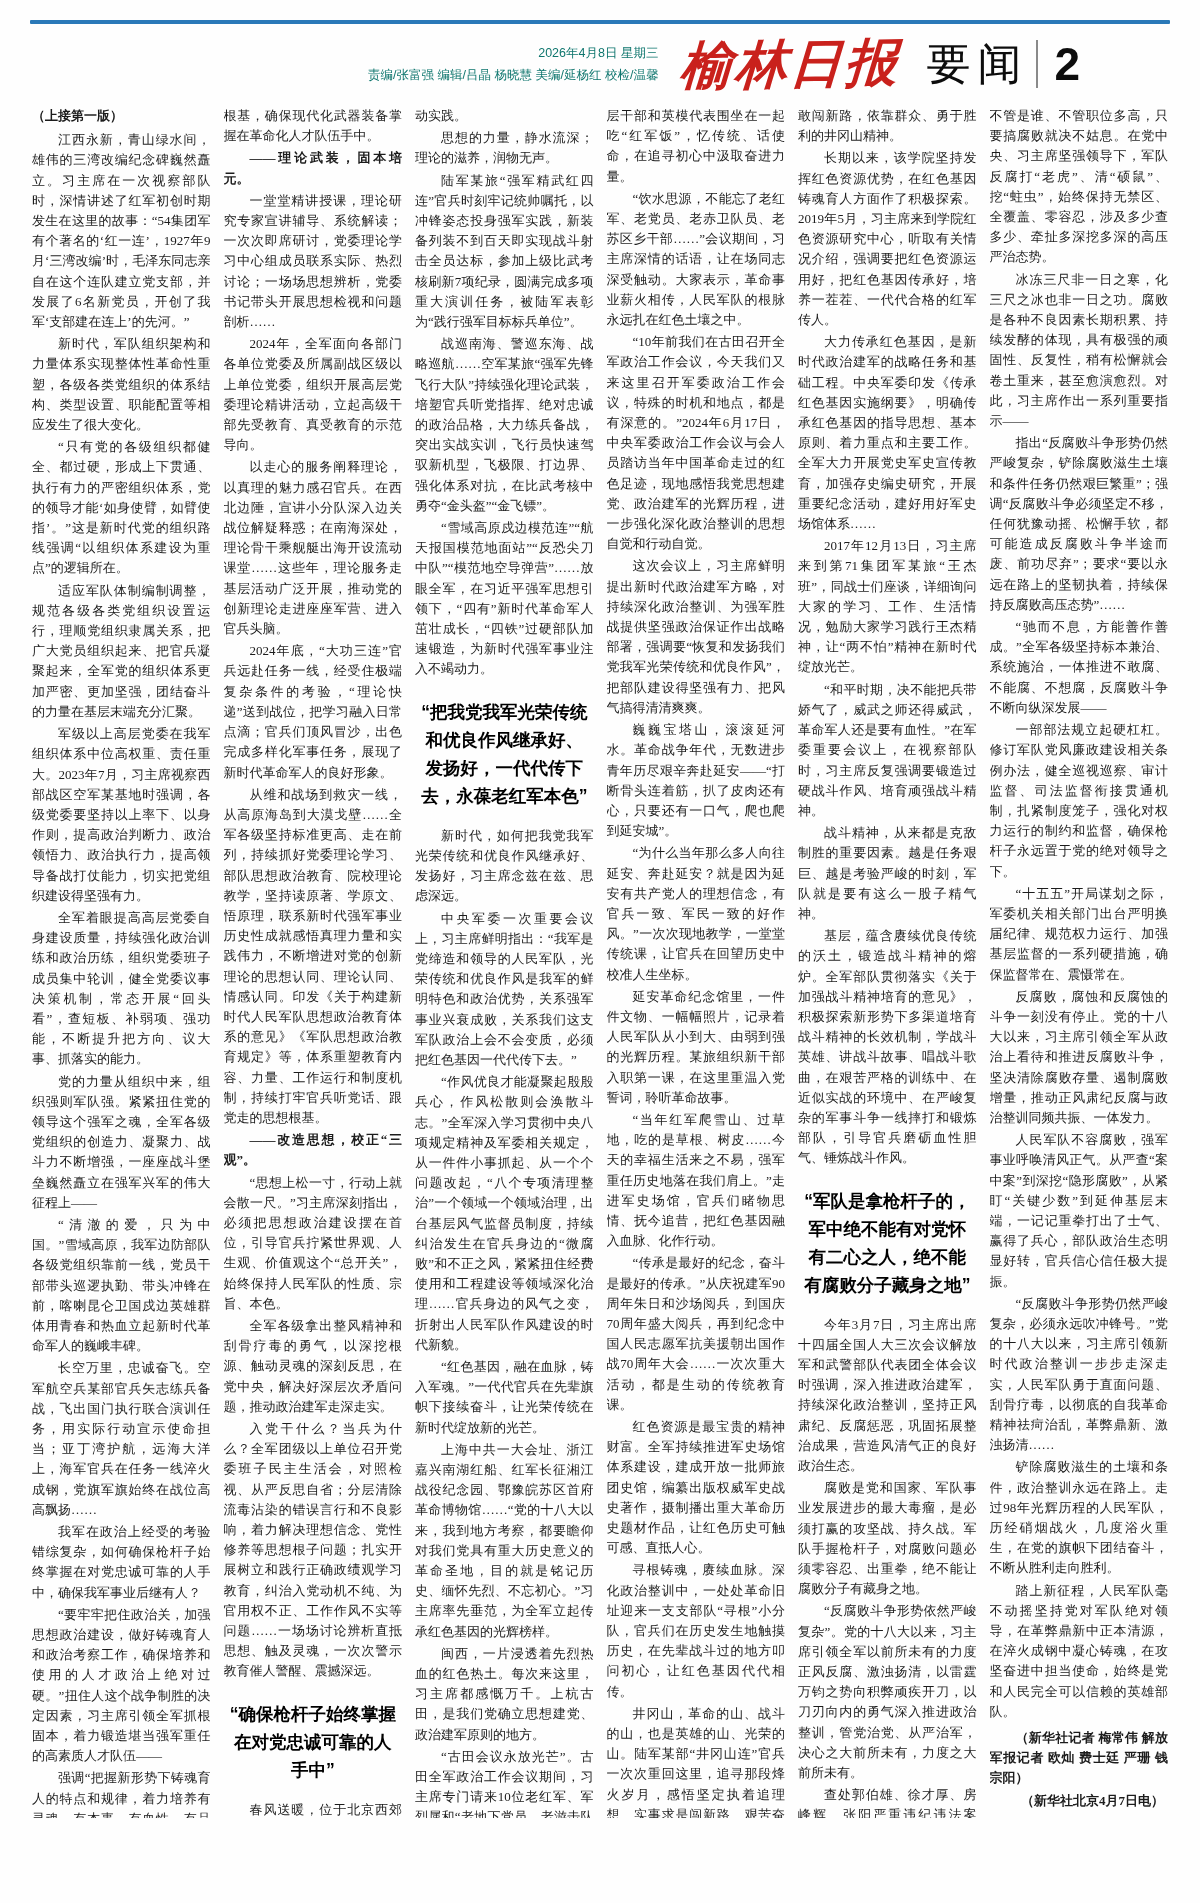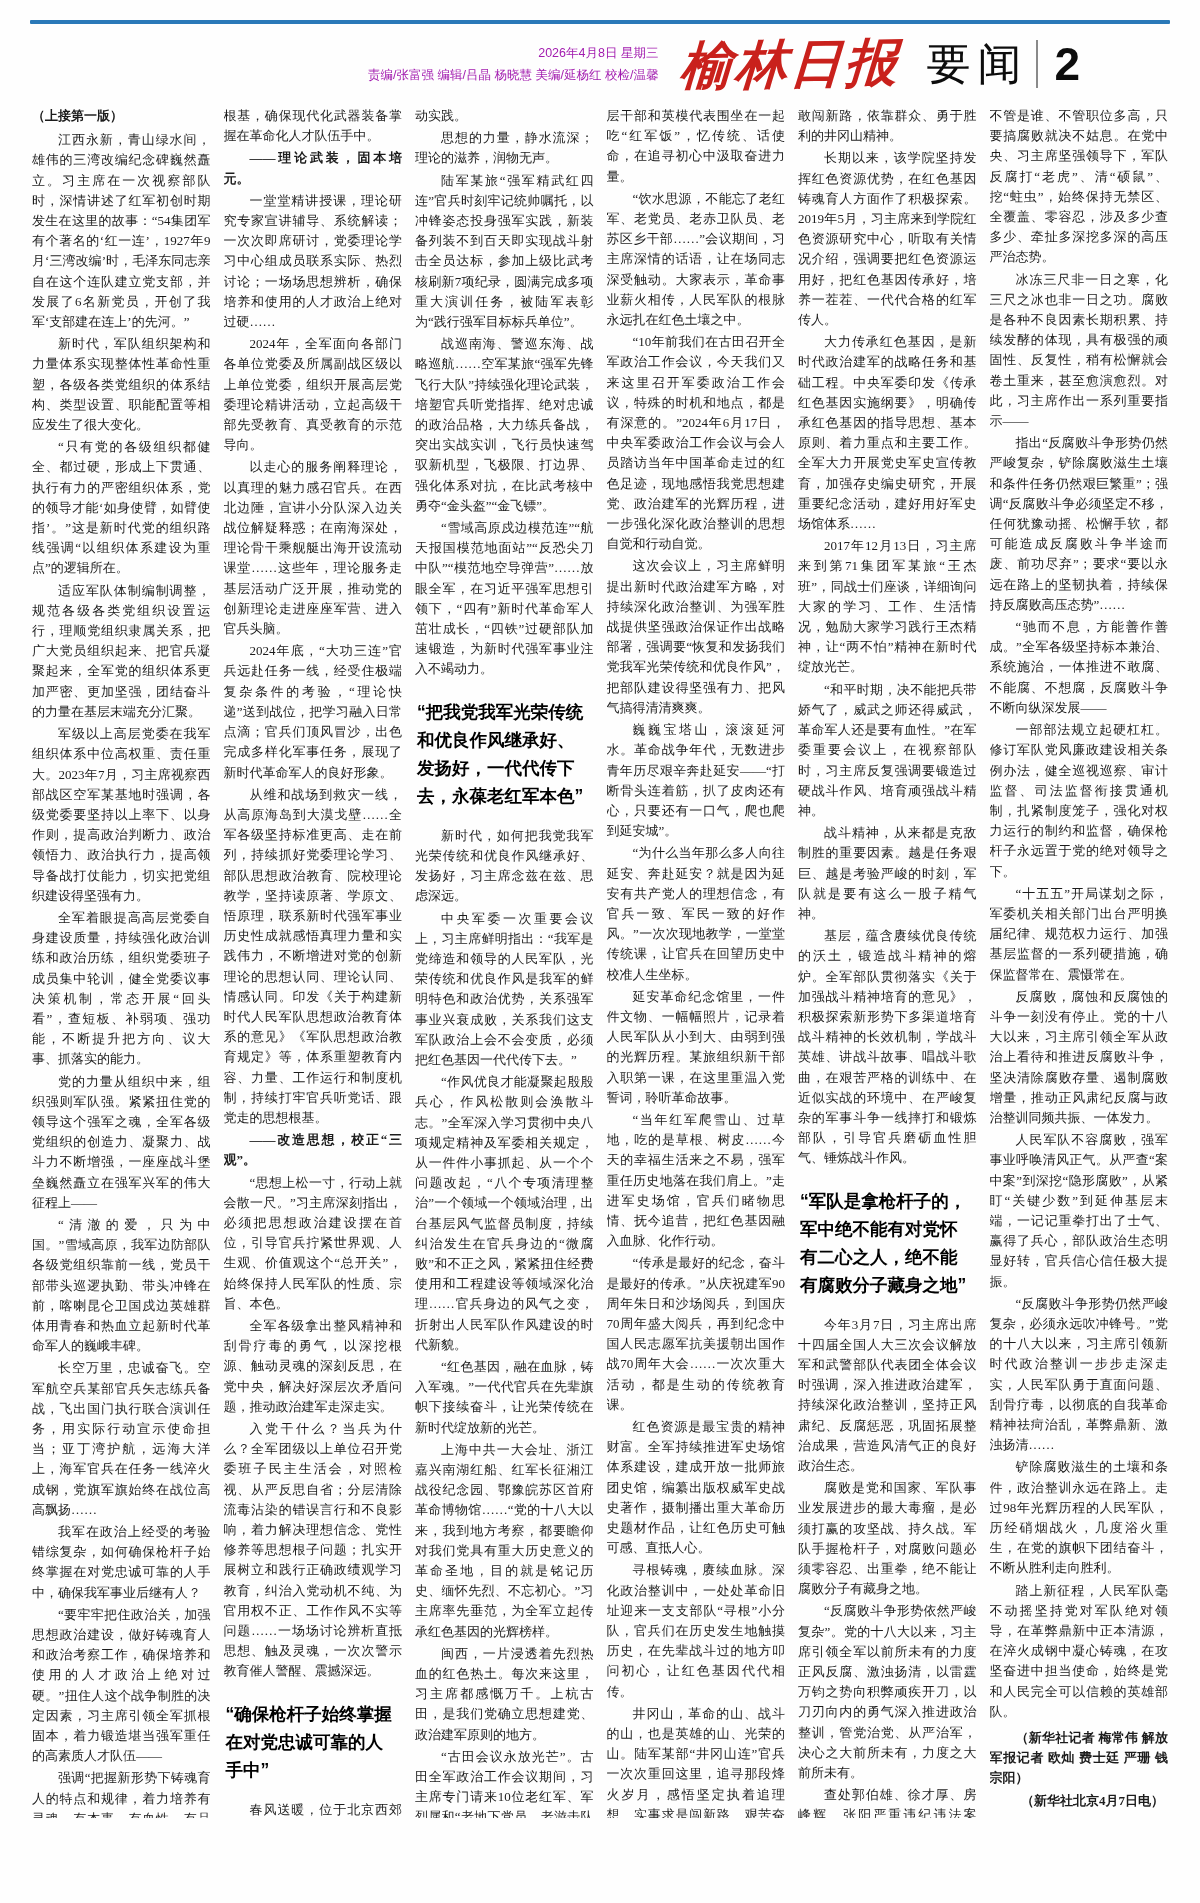--- a/index.html
+++ b/index.html
@@ -10,21 +10,21 @@
     position:relative;
   }
   
   .page-header{padding-top:20px;}
   .top-rule{height:4px;margin:0 30px;border-radius:1px;}
   .head-row{
     display:flex;align-items:center;justify-content:flex-end;
     padding:14px 120px 6px 0;
   }
   .head-meta{
-    text-align:right;font-size:12.5px;line-height:1.8;color:#a21caf;
+    text-align:right;font-size:12.5px;line-height:1.8;color:#0f766e;
     font-family:"Liberation Sans","DejaVu Sans",sans-serif;
     margin-right:22px;white-space:nowrap;
   }
   .masthead{
     font-family:"DejaVu Serif",serif;
     font-size:52px;font-weight:bold;font-style:italic;
     letter-spacing:3px;line-height:1;
     transform:skewX(-4deg) rotate(-1deg);
     white-space:nowrap;
   }
@@ -49,21 +49,21 @@
     color:#1c1c1c;
   }
   .blk{margin:0 0 2px 0;}
   .blk.p{text-indent:2em;}
   .blk.contline{text-indent:0;}
   .blk.cont{font-weight:bold;text-indent:0;margin-bottom:4px;}
   .blk.lead{text-indent:2em;font-weight:bold;}
   .blk.h{
     font-family:"Liberation Sans","DejaVu Sans",sans-serif;
     font-weight:bold;font-size:17.5px;line-height:1.6;
-    text-align:left;text-indent:0;color:#000;
+    text-align:center;text-indent:0;color:#000;
     margin:18px 2px 16px 2px;
   }
   .blk.byline{font-weight:bold;text-indent:2em;margin-top:6px;}
   .blk.dateline{font-weight:bold;text-align:right;padding-right:4px;}
 </style>
 </head>
 <body>
 
 <header class="page-header">
   <div class="top-rule" style="background: rgb(42, 121, 184);"></div>
@@ -91,21 +91,21 @@
       <div class="blk p">党的力量从组织中来，组织强则军队强。紧紧扭住党的领导这个强军之魂，全军各级党组织的创造力、凝聚力、战斗力不断增强，一座座战斗堡垒巍然矗立在强军兴军的伟大征程上——</div>
       <div class="blk p">“清澈的爱，只为中国。”雪域高原，我军边防部队各级党组织靠前一线，党员干部带头巡逻执勤、带头冲锋在前，喀喇昆仑卫国戍边英雄群体用青春和热血立起新时代革命军人的巍峨丰碑。</div>
       <div class="blk p">长空万里，忠诚奋飞。空军航空兵某部官兵矢志练兵备战，飞出国门执行联合演训任务，用实际行动宣示使命担当；亚丁湾护航，远海大洋上，海军官兵在任务一线淬火成钢，党旗军旗始终在战位高高飘扬……</div>
       <div class="blk p">我军在政治上经受的考验错综复杂，如何确保枪杆子始终掌握在对党忠诚可靠的人手中，确保我军事业后继有人？</div>
       <div class="blk p">“要牢牢把住政治关，加强思想政治建设，做好铸魂育人和政治考察工作，确保培养和使用的人才政治上绝对过硬。”扭住人这个战争制胜的决定因素，习主席引领全军抓根固本，着力锻造堪当强军重任的高素质人才队伍——</div>
       <div class="blk p">强调“把握新形势下铸魂育人的特点和规律，着力培养有灵魂、有本事、有血性、有品德的新一代革命军人”；提出“对党忠诚、善谋打仗、敢于担当、实绩突出、清正廉洁”的军队好干部标准；明确“政治标准是我军人才第一位的标准，政治要求是对我军人才最根本的要求”……</div>
     </div>
   <div class="col">
       <div class="blk contline">根基，确保现代化武器装备掌握在革命化人才队伍手中。</div>
       <div class="blk lead">——理论武装，固本培元。</div>
-      <div class="blk p">一堂堂精讲授课，理论研究专家宣讲辅导、系统解读；一次次即席研讨，党委理论学习中心组成员联系实际、热烈讨论；一场场思想辨析，确保培养和使用的人才政治上绝对过硬……</div>
+      <div class="blk p">一堂堂精讲授课，理论研究专家宣讲辅导、系统解读；一次次即席研讨，党委理论学习中心组成员联系实际、热烈讨论；一场场思想辨析，党委书记带头开展思想检视和问题剖析……</div>
       <div class="blk p">2024年，全军面向各部门各单位党委及所属副战区级以上单位党委，组织开展高层党委理论精讲活动，立起高级干部先受教育、真受教育的示范导向。</div>
       <div class="blk p">以走心的服务阐释理论，以真理的魅力感召官兵。在西北边陲，宣讲小分队深入边关战位解疑释惑；在南海深处，理论骨干乘舰艇出海开设流动课堂……这些年，理论服务走基层活动广泛开展，推动党的创新理论走进座座军营、进入官兵头脑。</div>
       <div class="blk p">2024年底，“大功三连”官兵远赴任务一线，经受住极端复杂条件的考验，“理论快递”送到战位，把学习融入日常点滴；官兵们顶风冒沙，出色完成多样化军事任务，展现了新时代革命军人的良好形象。</div>
       <div class="blk p">从维和战场到救灾一线，从高原海岛到大漠戈壁……全军各级坚持标准更高、走在前列，持续抓好党委理论学习、部队思想政治教育、院校理论教学，坚持读原著、学原文、悟原理，联系新时代强军事业历史性成就感悟真理力量和实践伟力，不断增进对党的创新理论的思想认同、理论认同、情感认同。印发《关于构建新时代人民军队思想政治教育体系的意见》《军队思想政治教育规定》等，体系重塑教育内容、力量、工作运行和制度机制，持续打牢官兵听党话、跟党走的思想根基。</div>
       <div class="blk lead">——改造思想，校正“三观”。</div>
       <div class="blk p">“思想上松一寸，行动上就会散一尺。”习主席深刻指出，必须把思想政治建设摆在首位，引导官兵拧紧世界观、人生观、价值观这个“总开关”，始终保持人民军队的性质、宗旨、本色。</div>
       <div class="blk p">全军各级拿出整风精神和刮骨疗毒的勇气，以深挖根源、触动灵魂的深刻反思，在党中央，解决好深层次矛盾问题，推动政治建军走深走实。</div>
       <div class="blk p">入党干什么？当兵为什么？全军团级以上单位召开党委班子民主生活会，对照检视、从严反思自省；分层清除流毒沾染的错误言行和不良影响，着力解决理想信念、党性修养等思想根子问题；扎实开展树立和践行正确政绩观学习教育，纠治入党动机不纯、为官用权不正、工作作风不实等问题……一场场讨论辨析直抵思想、触及灵魂，一次次警示教育催人警醒、震撼深远。</div>
       <div class="blk h">“确保枪杆子始终掌握在对党忠诚可靠的人手中”</div>
       <div class="blk p">春风送暖，位于北京西郊的百望山麓迎来又一批学员，国防大学开训，承担联合作战指挥人才培养任务的教研队伍整装出发。</div>

